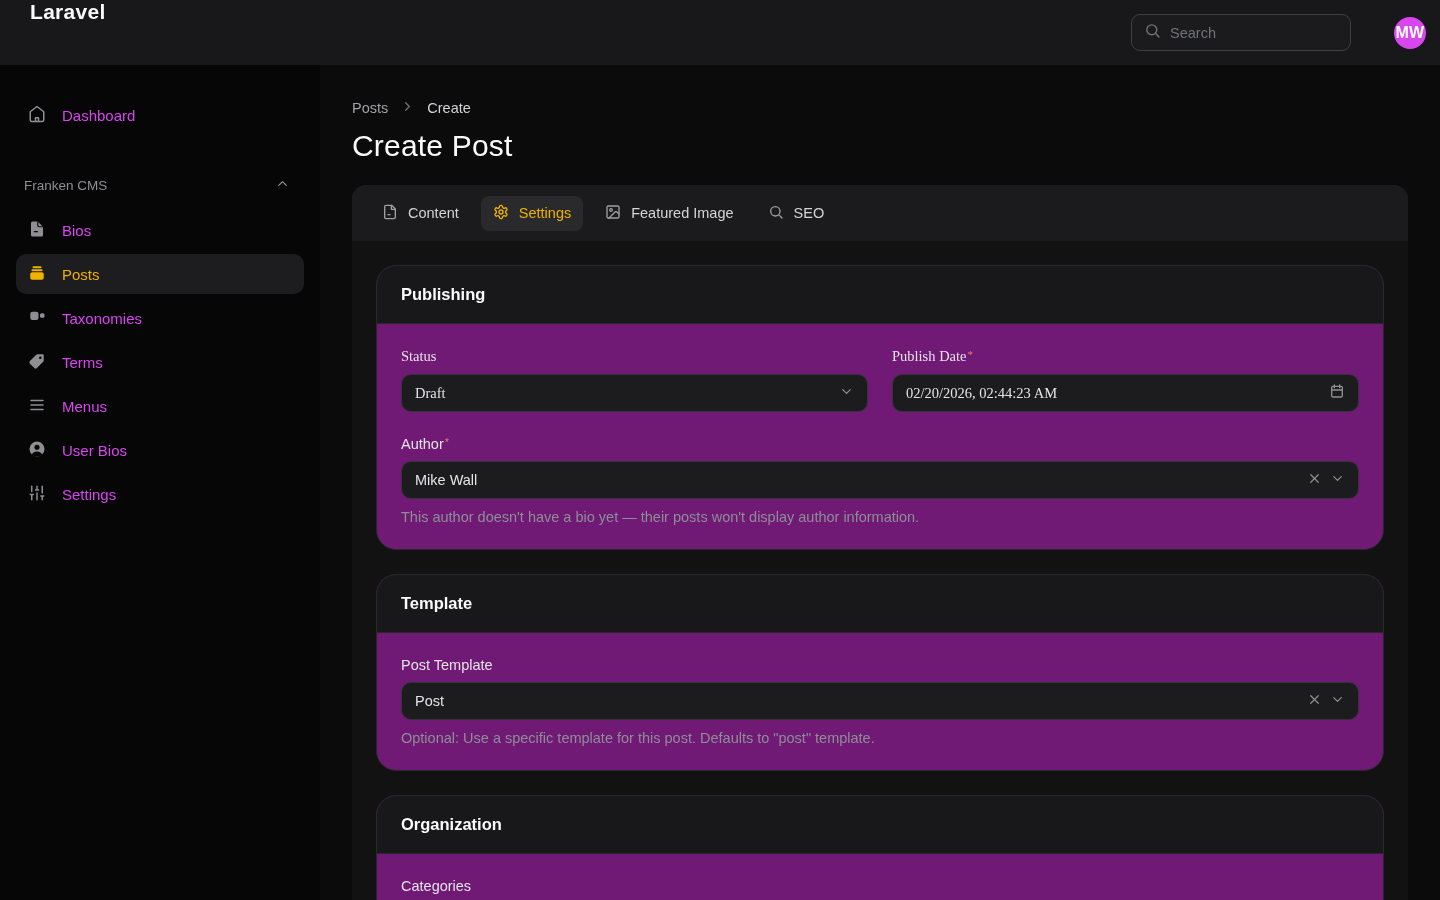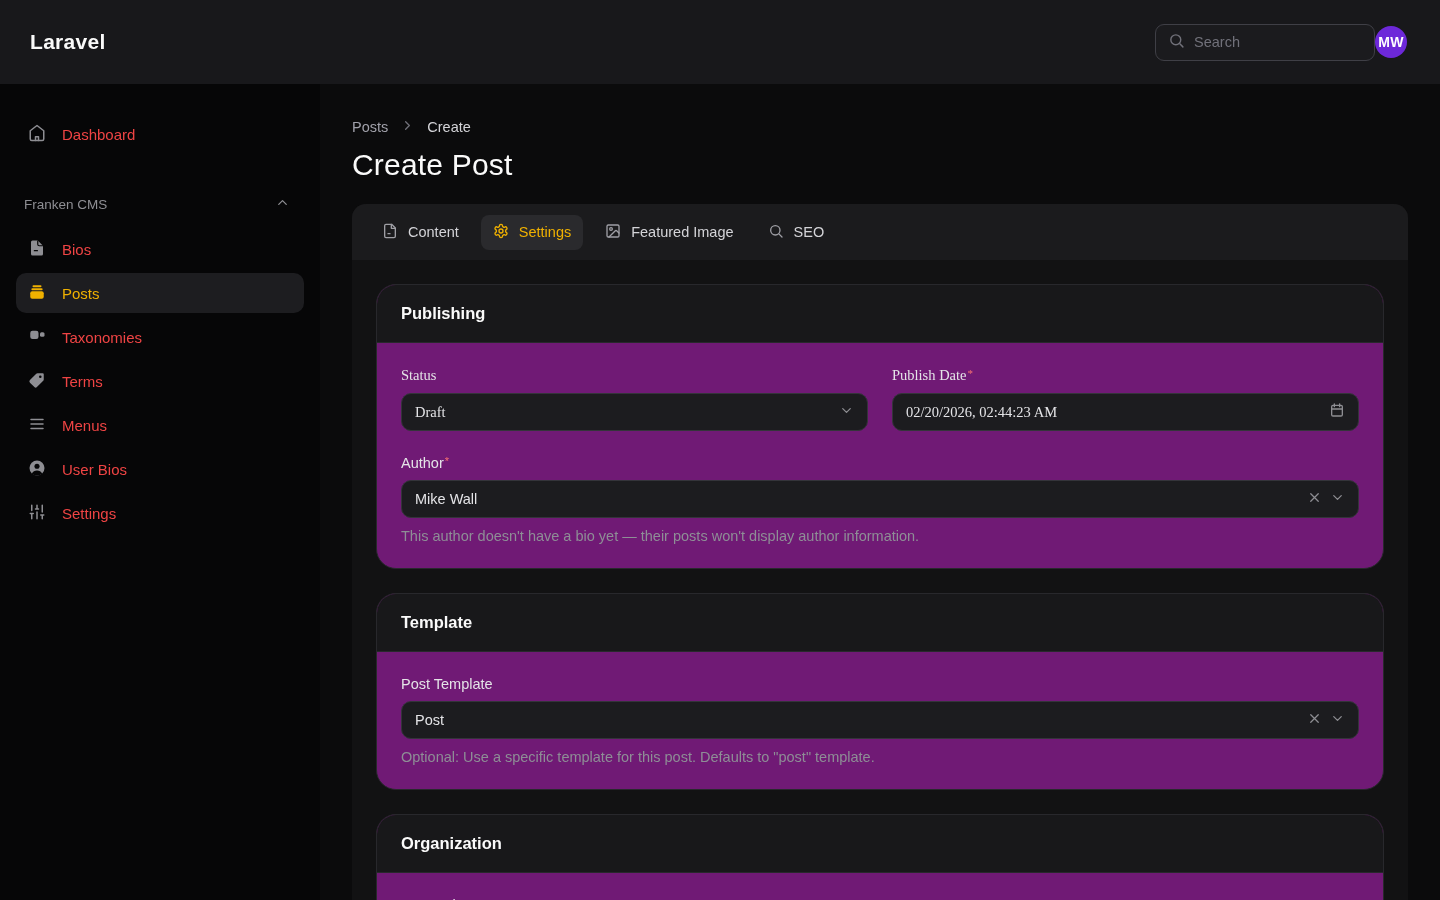--- a/index.html
+++ b/index.html
@@ -1,38 +1,38 @@
 <!DOCTYPE html>
 <html><head>
 <meta charset="utf-8">
 <style>
   * { margin:0; padding:0; box-sizing:border-box; }
   html,body { width:1440px; height:900px; overflow:hidden; background:#0b0b0c;
     font-family:"Liberation Sans", sans-serif; color:#e4e4e7; }
 
   
-  .topbar { height:84px; background:#18181b; display:flex; align-items:center;
-    padding:0 33px 0 30px; }
+  .topbar { height:65px; background:#18181b; display:flex; 
+    padding:0 14px 0 30px; }
   .brand { font-size:21px; font-weight:700; color:#fafafa; letter-spacing:.3px; }
   .topbar-right { margin-left:auto; display:flex; align-items:center; gap:0; }
   .search { width:220px; height:37px; border:1px solid #3f3f46; border-radius:9px;
     background:#1b1b1e; display:flex; align-items:center; gap:9px; padding:0 12px; }
   .search svg { color:#71717a; flex-shrink:0; }
   .search input { background:transparent; border:none; outline:none; color:#d4d4d8;
     font-size:14.5px; width:100%; font-family:inherit; }
   .search input::placeholder { color:#71717a; }
-  .avatar { width:32px; height:32px; border-radius:50%; background:#6d28d9; color:#fff;
-    font-weight:700; font-size:14px; display:flex; align-items:center; justify-content:center;
-    letter-spacing:.3px; cursor:pointer; }
+  .avatar { width:32px; height:32px; border-radius:50%; background:#d946ef; color:#fff;
+    font-weight:700; font-size:16px; display:flex; align-items:center; justify-content:center;
+    letter-spacing:.3px; cursor:pointer;margin-left:43px; }
 
   
   .layout { display:flex; height:835px; }
   .sidebar { width:320px; background:#060607; padding:30px 16px 0; flex-shrink:0; }
   .nav-item { height:40px; display:flex; align-items:center; gap:16px; padding:0 12px;
-    border-radius:10px; color:#ef4444; font-size:15px; font-weight:500; margin-bottom:4px;
+    border-radius:10px; color:#d946ef; font-size:15px; font-weight:500; margin-bottom:4px;
     cursor:pointer; }
   .nav-item svg { color:#8e8e93; flex-shrink:0; }
   .nav-item.active { background:#1d1d20; color:#f0b100; }
   .nav-item.active svg { color:#f0b100; }
   .section-header { margin:41px 0 16px; padding:0 14px 0 8px; display:flex;
     align-items:center; justify-content:space-between; color:#8e8e93; font-size:13.5px;
     font-weight:500; cursor:pointer; }
   .section-header svg { color:#8e8e93; }
 
   .main { flex:1; padding:34px 32px 0; overflow:hidden; }

